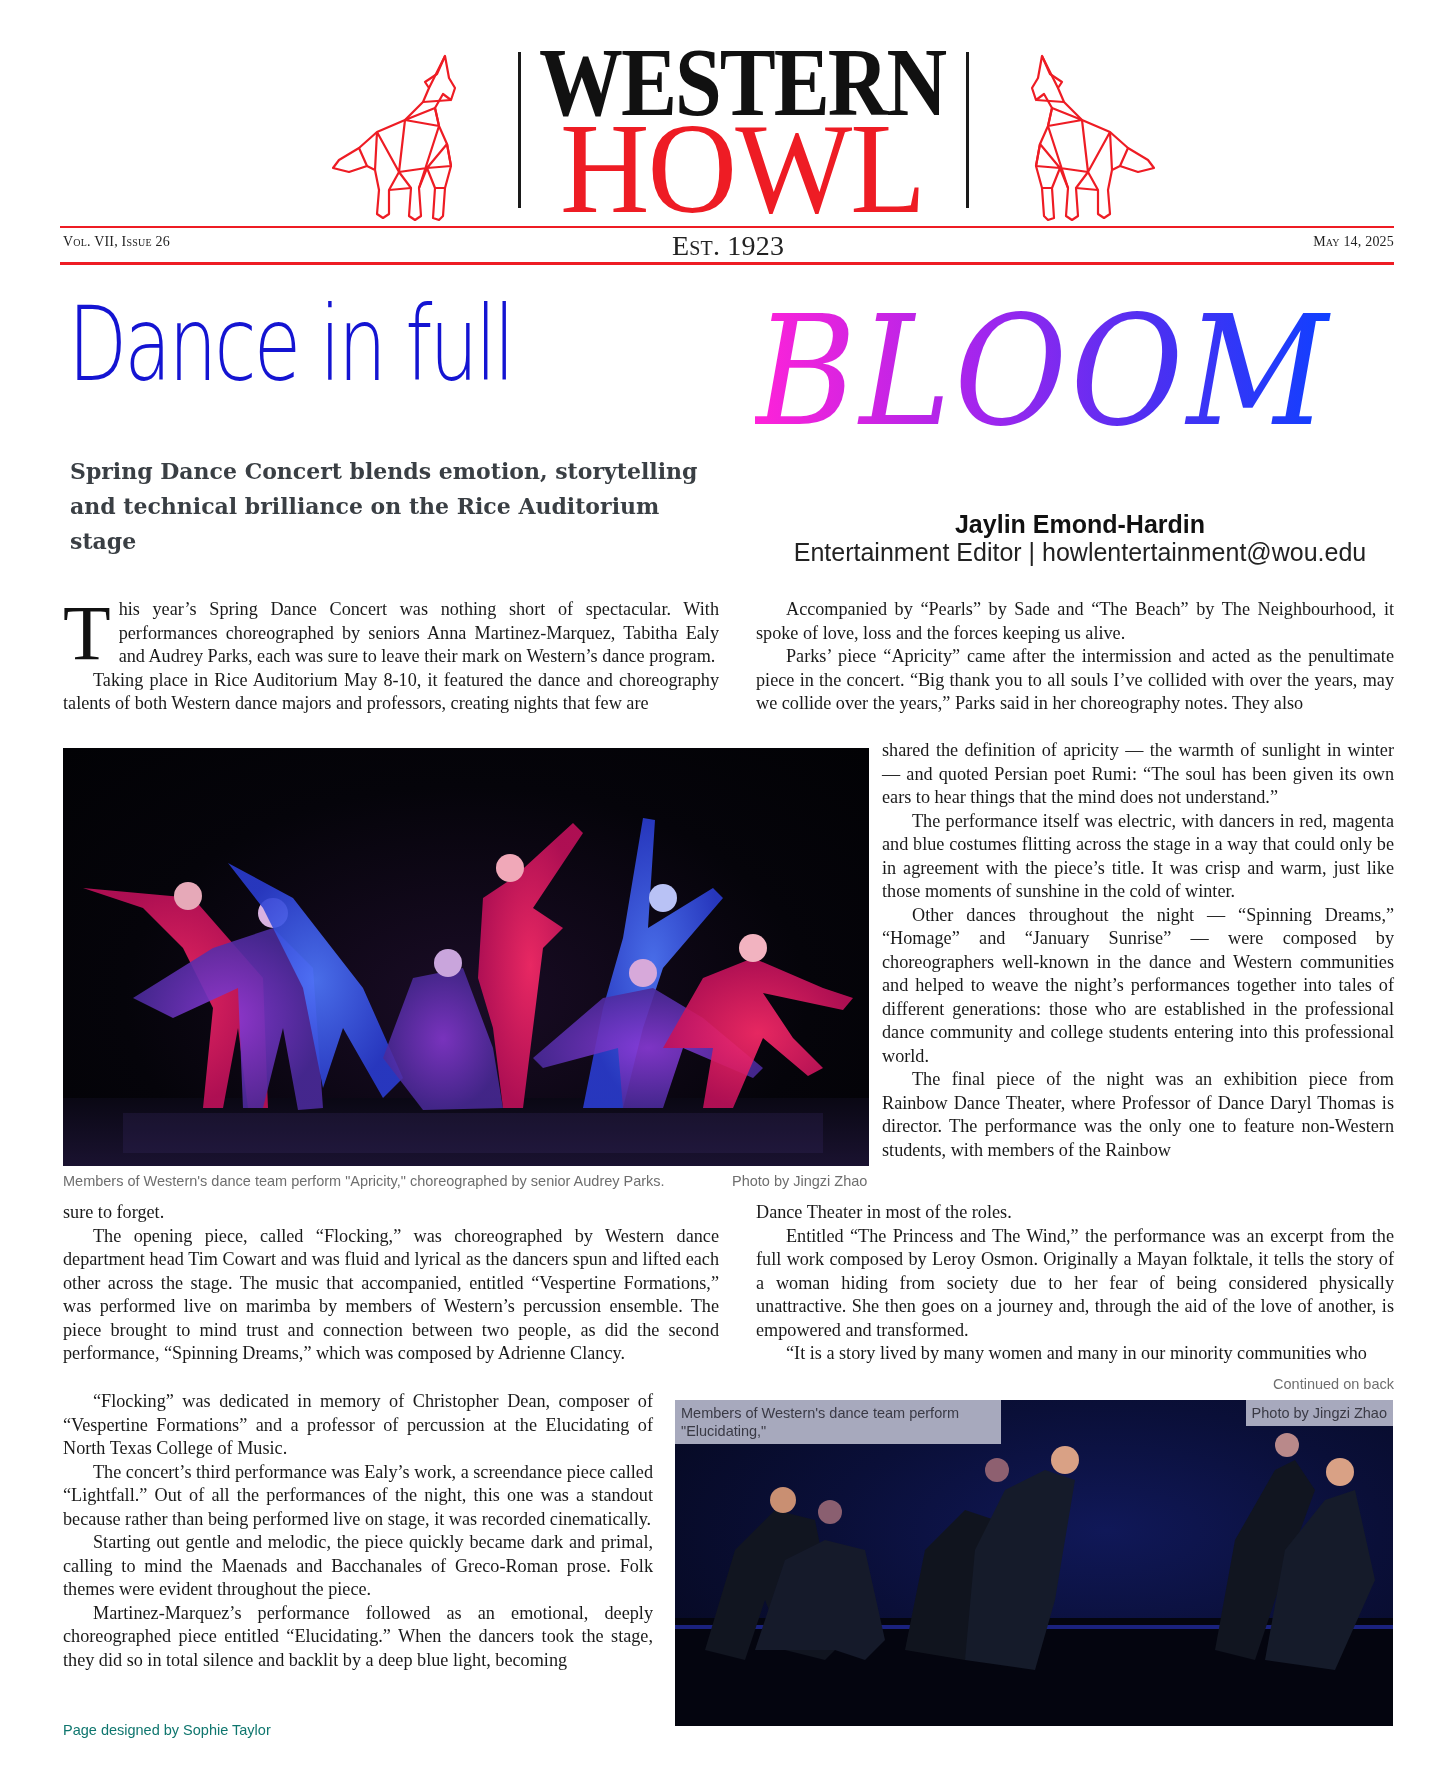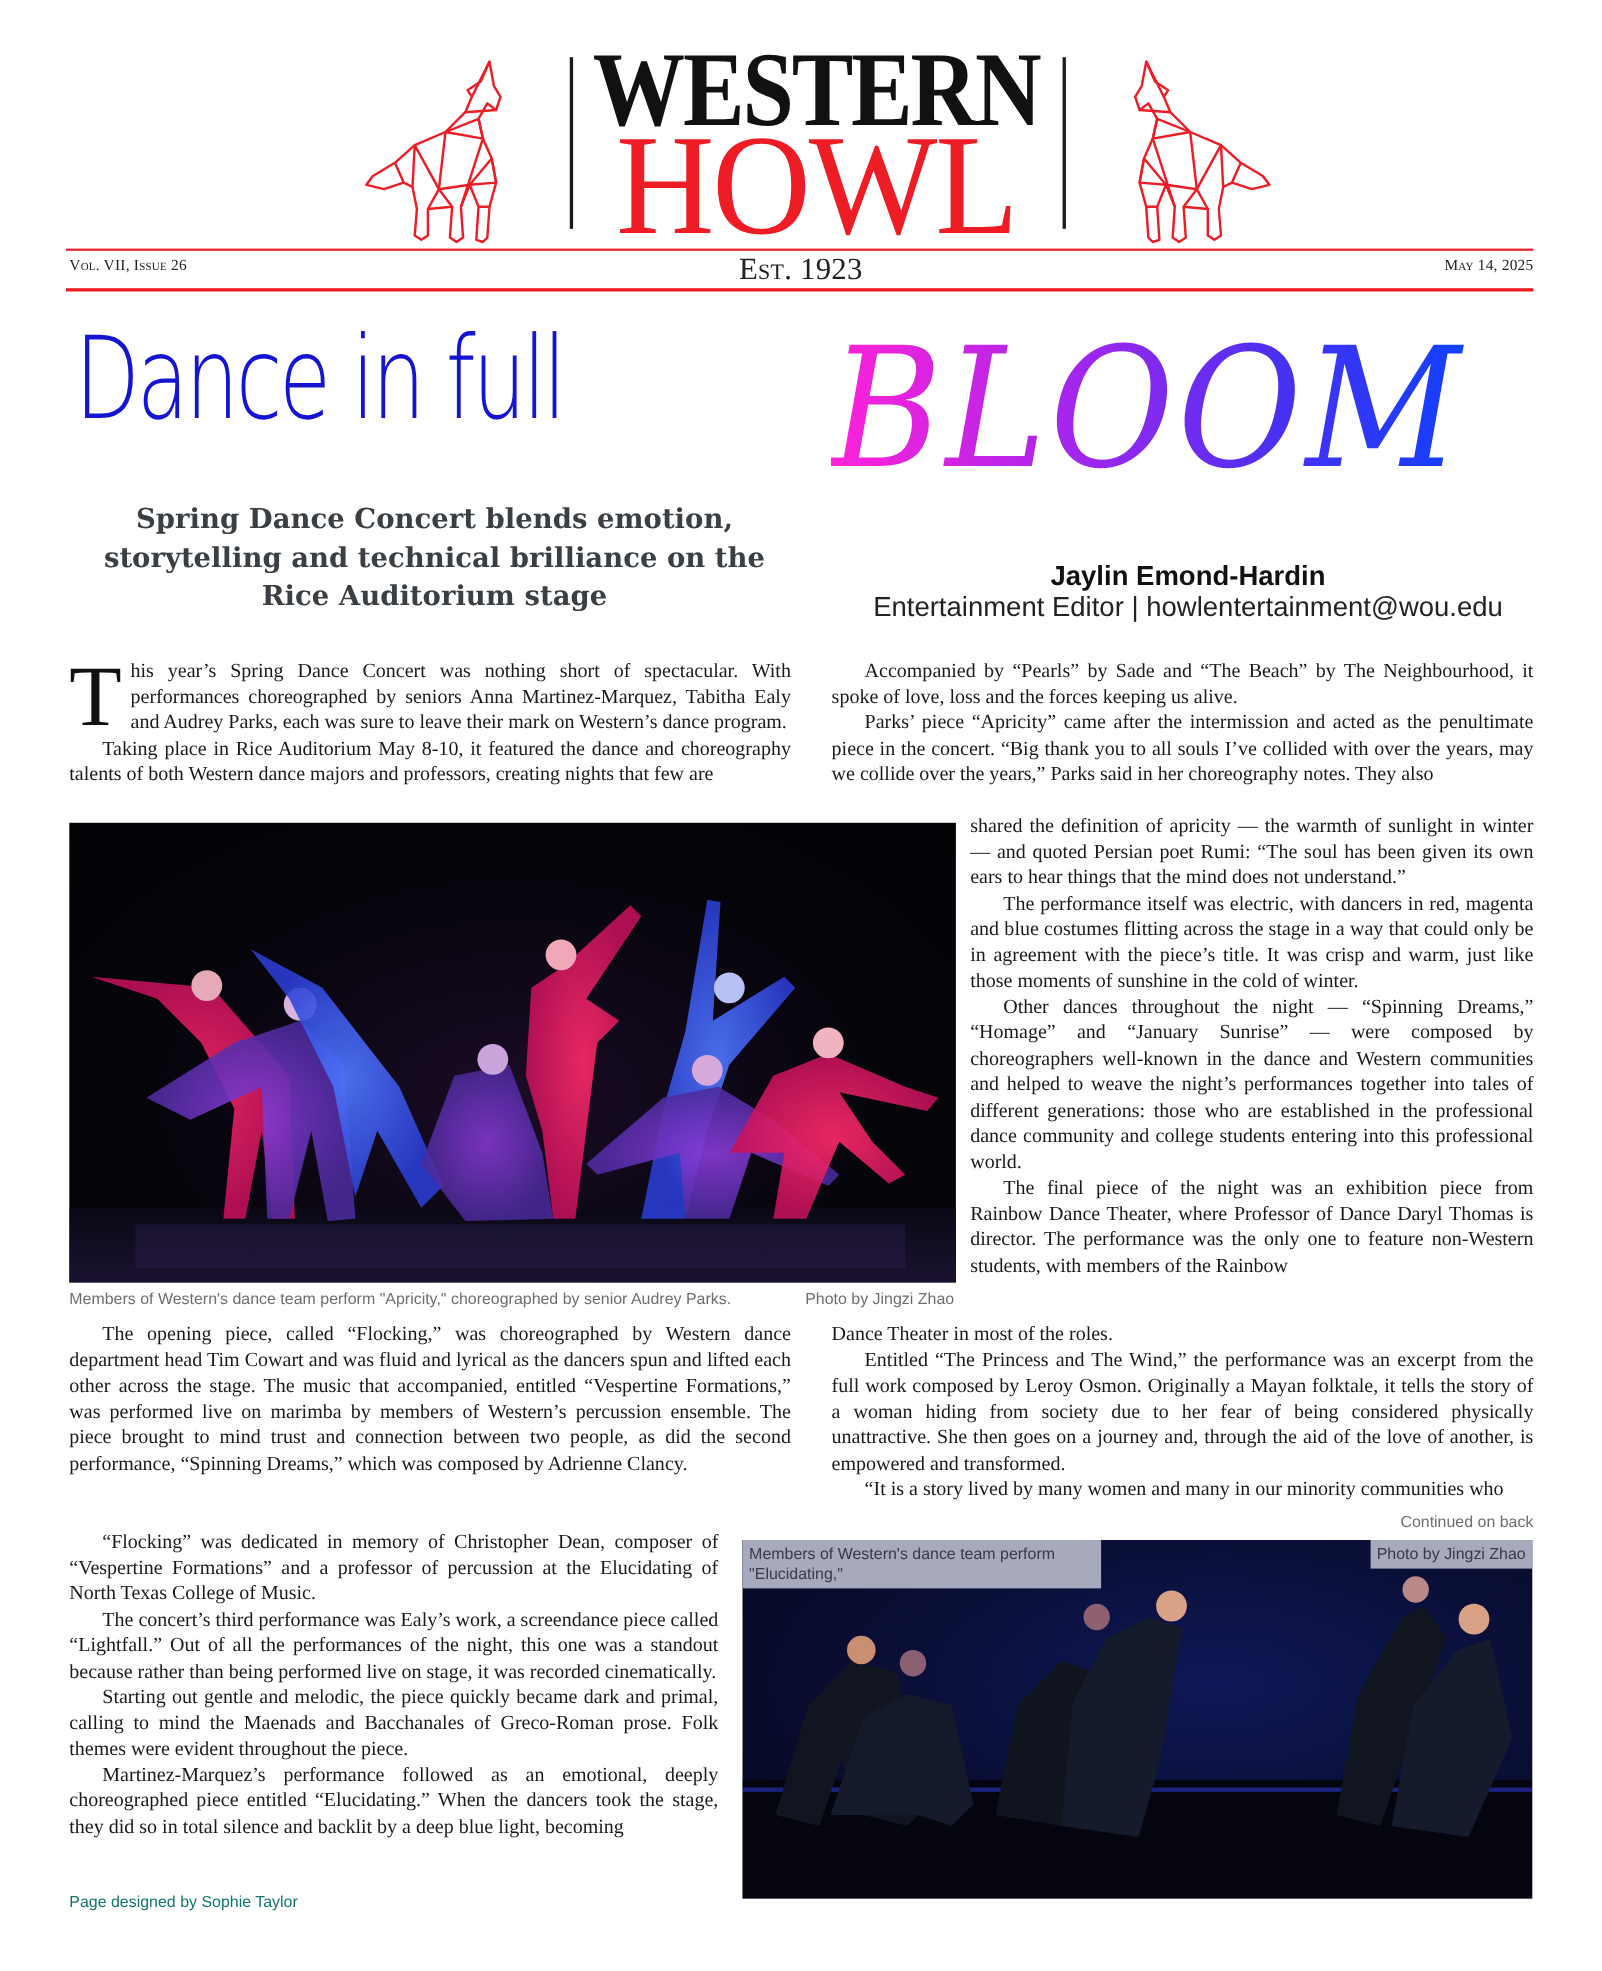--- a/index.html
+++ b/index.html
@@ -25,22 +25,22 @@
   
   .head-dance { position: absolute; left: 68px; top: 292px; font-family: "DejaVu Sans", sans-serif;
     font-weight: 200; font-size: 104px; color: #1414d2; letter-spacing: -4px; line-height: 1;
     transform: scaleX(0.74); transform-origin: left top; -webkit-text-stroke: 0; font-stretch: condensed; }
   .head-bloom { position: absolute; left: 755px; top: 296px; font-family: "DejaVu Serif", serif; font-style: italic;
     font-size: 168px; line-height: 1; letter-spacing: 4px;
     background: linear-gradient(90deg, #ff22d8 0%, #a026ee 40%, #4a30f2 70%, #1040ff 100%);
     -webkit-background-clip: text; background-clip: text; color: transparent;
     transform: scaleX(0.82) scaleY(0.9); transform-origin: left top; font-weight: normal; }
 
-  .deck { position: absolute; left: 70px; top: 454px; width: 650px; text-align: center;
-    font-family: "DejaVu Serif", serif; font-size: 25px; line-height: 35px; color: #3a3f44; }
+  .deck { position: absolute; left: 70px; top: 454px; width: 650px; text-align: left;
+    font-family: "DejaVu Serif", serif; font-size: 22px; line-height: 35px; color: #3a3f44; }
 
   .byline-name { position: absolute; left: 760px; top: 510px; width: 640px; text-align: center;
     font-family: "Liberation Sans", sans-serif; font-weight: bold; font-size: 25px; color: #111; }
   .byline-role { position: absolute; left: 760px; top: 538px; width: 640px; text-align: center;
     font-family: "Liberation Sans", sans-serif; font-size: 25px; color: #222; }
 
   
   .col { position: absolute; font-family: "Liberation Serif", serif; font-size: 18.2px; line-height: 23.5px;
     color: #1a1a1a; text-align: justify; }
   .col p { text-indent: 30px; }
@@ -155,20 +155,21 @@
 <div class="caption" style="left:732px; top:1173px;">Photo by Jingzi Zhao</div>
 
 <div class="col" style="left:882px; top:739px; width:512px;">
   <p class="noindent">shared the definition of apricity — the warmth of sunlight in winter — and quoted Persian poet Rumi: “The soul has been given its own ears to hear things that the mind does not understand.”</p>
   <p>The performance itself was electric, with dancers in red, magenta and blue costumes flitting across the stage in a way that could only be in agreement with the piece’s title. It was crisp and warm, just like those moments of sunshine in the cold of winter.</p>
   <p>Other dances throughout the night — “Spinning Dreams,” “Homage” and “January Sunrise” — were composed by choreographers well-known in the dance and Western communities and helped to weave the night’s performances together into tales of different generations: those who are established in the professional dance community and college students entering into this professional world.</p>
   <p>The final piece of the night was an exhibition piece from Rainbow Dance Theater, where Professor of Dance Daryl Thomas is director. The performance was the only one to feature non-Western students, with members of the Rainbow</p>
 </div>
 
 <div class="col" style="left:63px; top:1201px; width:656px;">
+  <p class="noindent">sure to forget.</p>
   <p>The opening piece, called “Flocking,” was choreographed by Western dance department head Tim Cowart and was fluid and lyrical as the dancers spun and lifted each other across the stage. The music that accompanied, entitled “Vespertine Formations,” was performed live on marimba by members of Western’s percussion ensemble. The piece brought to mind trust and connection between two people, as did the second performance, “Spinning Dreams,” which was composed by Adrienne Clancy.</p>
 </div>
 <div class="col" style="left:63px; top:1390px; width:590px;">
   <p>“Flocking” was dedicated in memory of Christopher Dean, composer of “Vespertine Formations” and a professor of percussion at the Elucidating of North Texas College of Music.</p>
   <p>The concert’s third performance was Ealy’s work, a screendance piece called “Lightfall.” Out of all the performances of the night, this one was a standout because rather than being performed live on stage, it was recorded cinematically.</p>
   <p>Starting out gentle and melodic, the piece quickly became dark and primal, calling to mind the Maenads and Bacchanales of Greco-Roman prose. Folk themes were evident throughout the piece.</p>
   <p>Martinez-Marquez’s performance followed as an emotional, deeply choreographed piece entitled “Elucidating.” When the dancers took the stage, they did so in total silence and backlit by a deep blue light, becoming</p>
 </div>
 
 <div class="col" style="left:756px; top:1201px; width:638px;">

